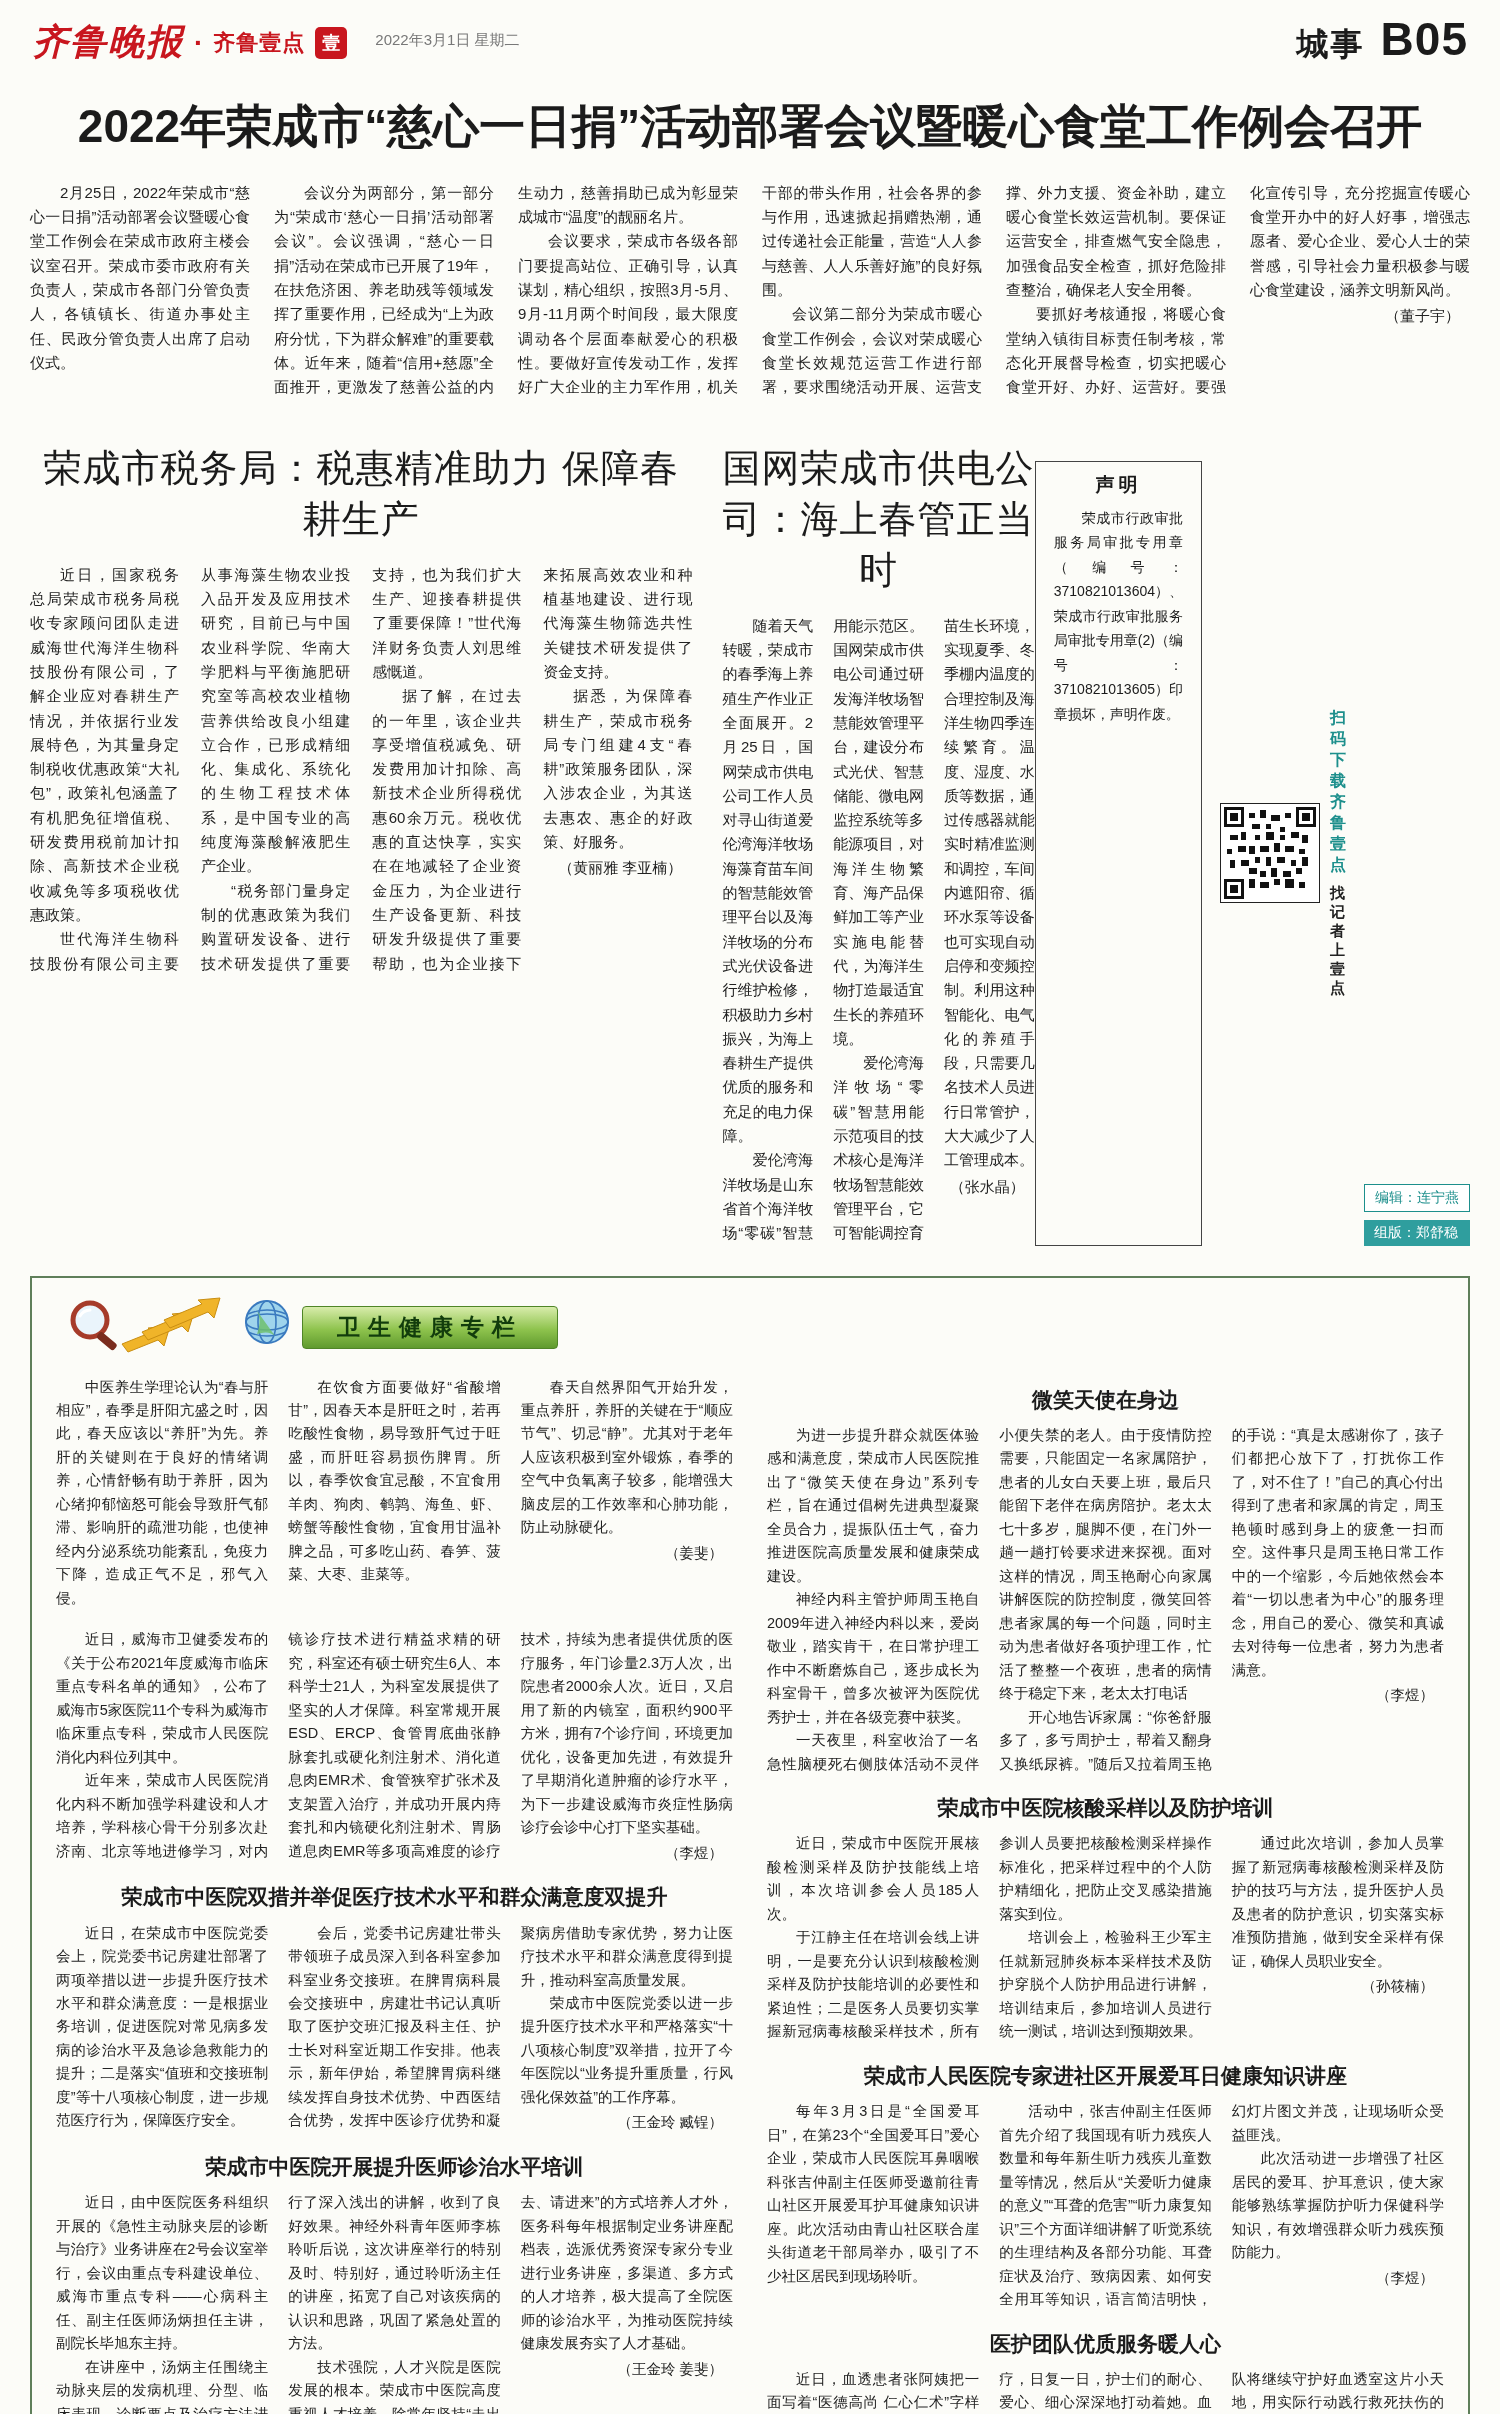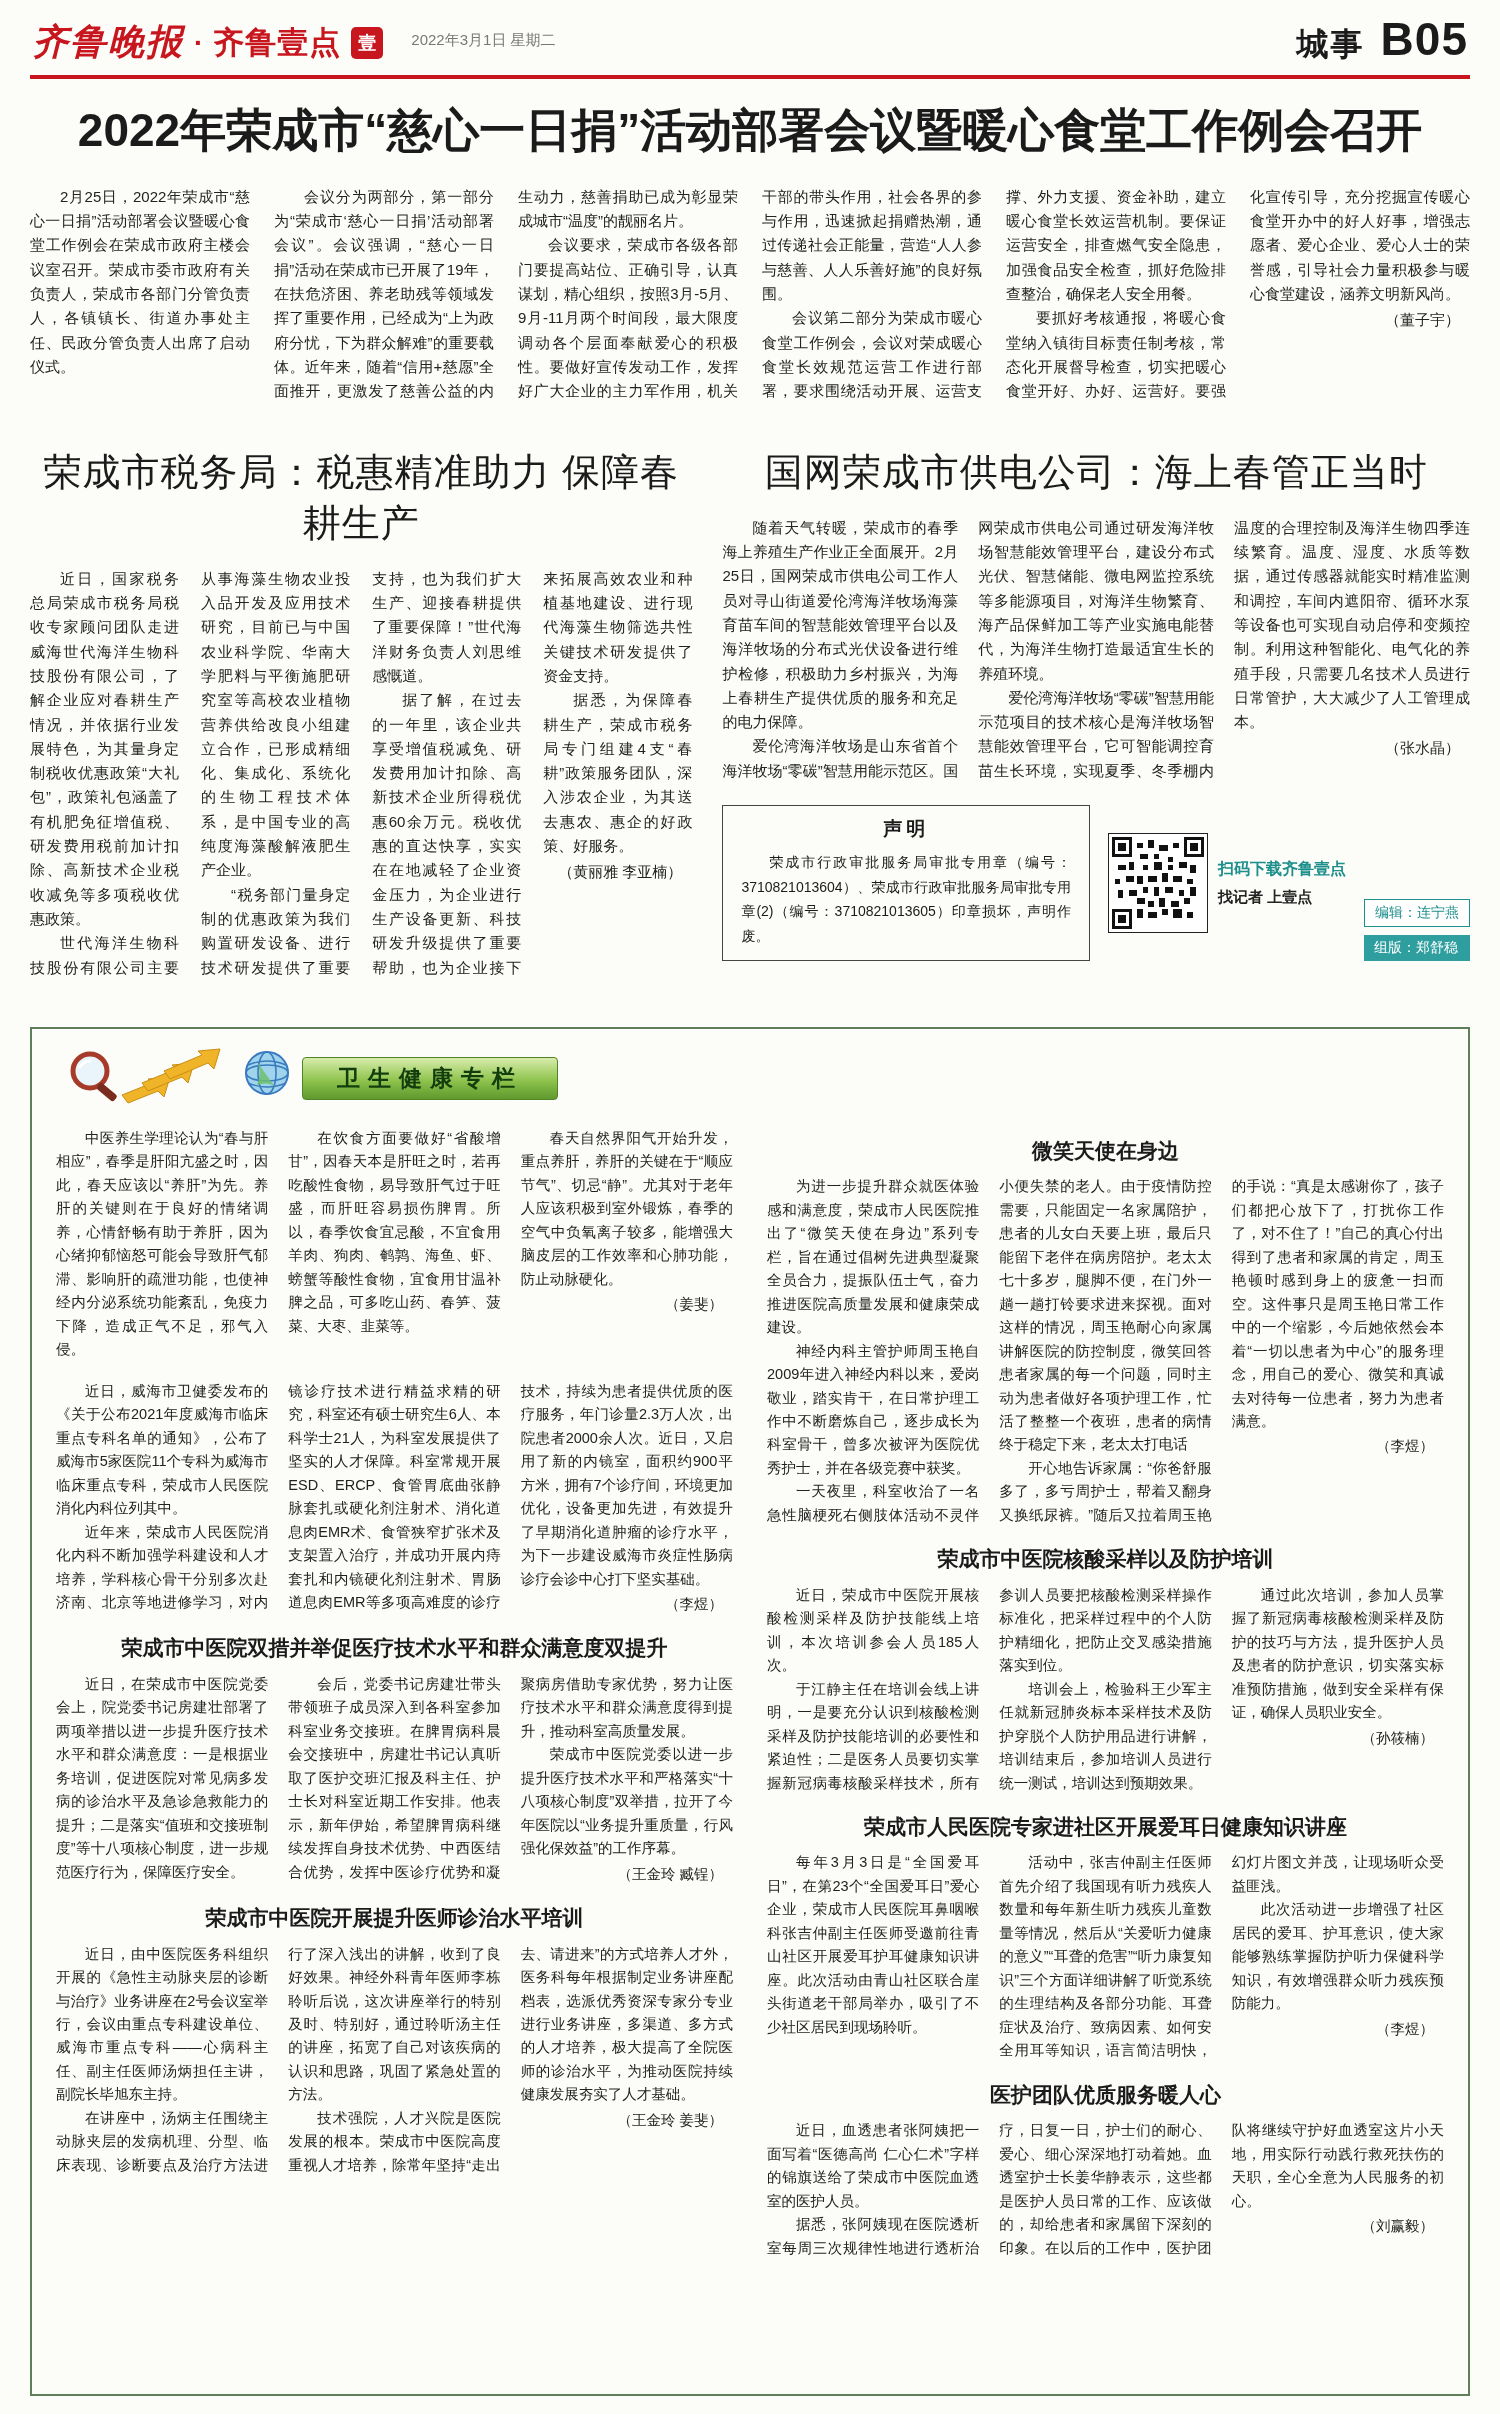--- a/index.html
+++ b/index.html
@@ -7,40 +7,40 @@
   body { font-family:"Liberation Sans","DejaVu Sans",sans-serif; }
   .page {
     width:1500px; height:2414px; margin:0 auto; background:#fcfcf8; color:#1b1b1b;
     padding:10px 30px 18px; display:flex; flex-direction:column; overflow:hidden;
   }
   
   .masthead { display:flex; justify-content:space-between; align-items:flex-end; padding:2px 2px 8px; }
   .brand { display:flex; align-items:center; gap:10px; }
   .logo-main { color:#c8161e; font-size:36px; font-weight:900; font-family:"Liberation Serif","DejaVu Serif",serif; font-style:italic; letter-spacing:2px; }
   .logo-dot { color:#c8161e; font-size:28px; font-weight:900; }
-  .logo-sub { color:#c8161e; font-size:31px; font-weight:800; letter-spacing:1px; }
+  .logo-sub { color:#c8161e; font-size:22px; font-weight:800; letter-spacing:1px; }
   .logo-mark { width:32px; height:32px; background:#c8161e; color:#fff; border-radius:5px; display:flex; align-items:center; justify-content:center; font-size:18px; font-weight:800; }
   .date { color:#787878; font-size:15px; margin-left:18px; padding-bottom:4px; }
   .section-label { display:flex; align-items:baseline; gap:16px; }
   .section-name { font-size:32px; font-weight:800; letter-spacing:2px; }
   .page-no { font-size:46px; font-weight:900; letter-spacing:1px; }
   .red-rule { height:4px; background:#c8161e; margin-bottom:16px; }
   
   .lead-title { font-size:46px; font-weight:900; text-align:center; line-height:1.3; margin:6px 0 24px; }
   .cols { text-align:justify; font-size:15px; line-height:1.62; color:#222; }
   .cols p { text-indent:2em; }
   .cols-6 { column-count:6; column-gap:24px; }
   .cols-4 { column-count:4; column-gap:22px; }
   .cols-3 { column-count:3; column-gap:20px; }
   .byline { text-align:right; padding-right:10px; margin-top:2px; }
   .lead-body { min-height:228px; }
   
   .mid-band { display:flex; gap:30px; margin-top:30px; margin-bottom:26px; }
   .mid-left { width:46%; }
-  .mid-right { flex:1; display:flex; flex-direction:column; }
+  .mid-right { flex:1; display:flex; flex-direction:row; }
   .sec-title { font-size:38px; font-weight:400; text-align:center; margin:4px 0 18px; letter-spacing:1px; }
   .tax-body { min-height:430px; }
   .power-bottom { display:flex; gap:18px; align-items:stretch; margin-top:22px; }
   .statement-box { border:1px solid #444; padding:10px 18px 12px; flex:1.45; }
   .statement-title { font-weight:800; font-size:19px; text-align:center; margin-bottom:8px; letter-spacing:4px; }
   .statement-body { font-size:14px; line-height:1.75; text-align:justify; text-indent:2em; }
   .qr-block { display:flex; align-items:center; gap:10px; }
   .qr-code { border:1px solid #222; background:#fff; padding:3px; line-height:0; }
   .qr-captions { display:flex; flex-direction:column; gap:8px; }
   .qr-cap1 { color:#1d8f8c; font-size:16px; font-weight:800; }

